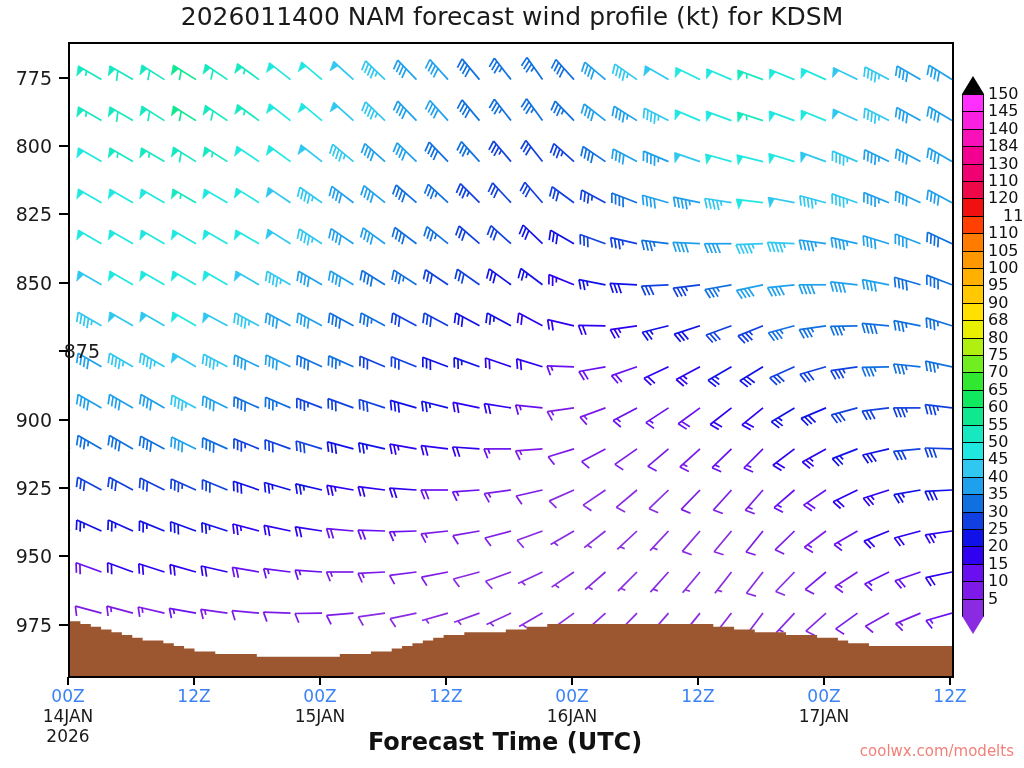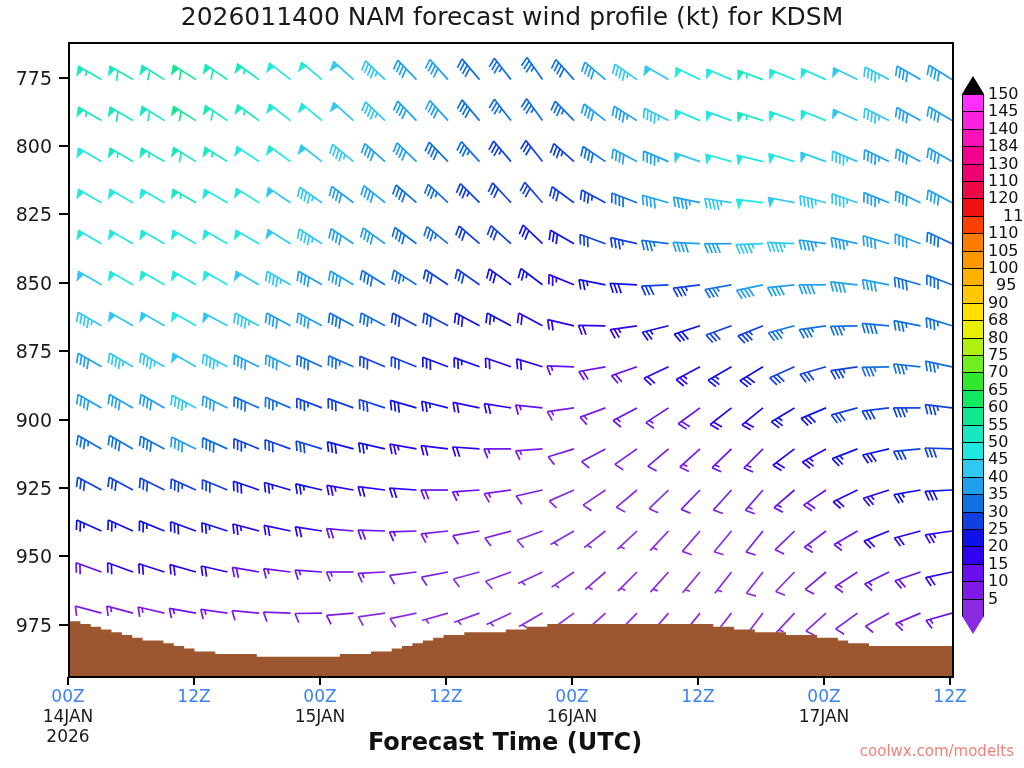--- a/index.html
+++ b/index.html
@@ -2436,21 +2436,21 @@
 
   <div id="y-axis">
       <div class="ytick-label" style="left: 0px; width: 52px; top: 66.5671px;">775</div>
       <div class="ytick-mark" style="left: 59px; top: 76.5671px;"></div>
       <div class="ytick-label" style="left: 0px; width: 52px; top: 134.965px;">800</div>
       <div class="ytick-mark" style="left: 59px; top: 144.965px;"></div>
       <div class="ytick-label" style="left: 0px; width: 52px; top: 203.364px;">825</div>
       <div class="ytick-mark" style="left: 59px; top: 213.364px;"></div>
       <div class="ytick-label" style="left: 0px; width: 52px; top: 271.762px;">850</div>
       <div class="ytick-mark" style="left: 59px; top: 281.762px;"></div>
-      <div class="ytick-label" style="left: 0px; width: 52px; top: 340.16px;">875</div>
+      <div class="ytick-label" style="left: 0px; width: 52px; top: 340.16px; padding-left: 48px;">875</div>
       <div class="ytick-mark" style="left: 59px; top: 350.16px;"></div>
       <div class="ytick-label" style="left: 0px; width: 52px; top: 408.558px;">900</div>
       <div class="ytick-mark" style="left: 59px; top: 418.558px;"></div>
       <div class="ytick-label" style="left: 0px; width: 52px; top: 476.957px;">925</div>
       <div class="ytick-mark" style="left: 59px; top: 486.957px;"></div>
       <div class="ytick-label" style="left: 0px; width: 52px; top: 545.355px;">950</div>
       <div class="ytick-mark" style="left: 59px; top: 555.355px;"></div>
       <div class="ytick-label" style="left: 0px; width: 52px; top: 613.753px;">975</div>
       <div class="ytick-mark" style="left: 59px; top: 623.753px;"></div>
     </div>
@@ -2499,21 +2499,21 @@
       <div class="cb-label" style="top: 112.4px;">120</div>
       <div class="cb-cell" style="background: rgb(255, 64, 0); top: 137.8px; height: 18.4px;"></div>
       <div class="cb-label" style="top: 129.8px; margin-left: 15px;">115</div>
       <div class="cb-cell" style="background: rgb(255, 124, 0); top: 155.2px; height: 18.4px;"></div>
       <div class="cb-label" style="top: 147.2px;">110</div>
       <div class="cb-cell" style="background: rgb(255, 152, 0); top: 172.6px; height: 18.4px;"></div>
       <div class="cb-label" style="top: 164.6px;">105</div>
       <div class="cb-cell" style="background: rgb(255, 176, 0); top: 190px; height: 18.4px;"></div>
       <div class="cb-label" style="top: 182px;">100</div>
       <div class="cb-cell" style="background: rgb(255, 200, 0); top: 207.4px; height: 18.4px;"></div>
-      <div class="cb-label" style="top: 199.4px; margin-left: 8px;">95</div>
+      <div class="cb-label" style="top: 199.4px;">95</div>
       <div class="cb-cell" style="background: rgb(255, 224, 0); top: 224.8px; height: 18.4px;"></div>
       <div class="cb-label" style="top: 216.8px;">90</div>
       <div class="cb-cell" style="background: rgb(232, 240, 0); top: 242.2px; height: 18.4px;"></div>
       <div class="cb-label" style="top: 234.2px;">68</div>
       <div class="cb-cell" style="background: rgb(176, 240, 16); top: 259.6px; height: 18.4px;"></div>
       <div class="cb-label" style="top: 251.6px;">80</div>
       <div class="cb-cell" style="background: rgb(112, 238, 32); top: 277px; height: 18.4px;"></div>
       <div class="cb-label" style="top: 269px;">75</div>
       <div class="cb-cell" style="background: rgb(48, 232, 48); top: 294.4px; height: 18.4px;"></div>
       <div class="cb-label" style="top: 286.4px;">70</div>

